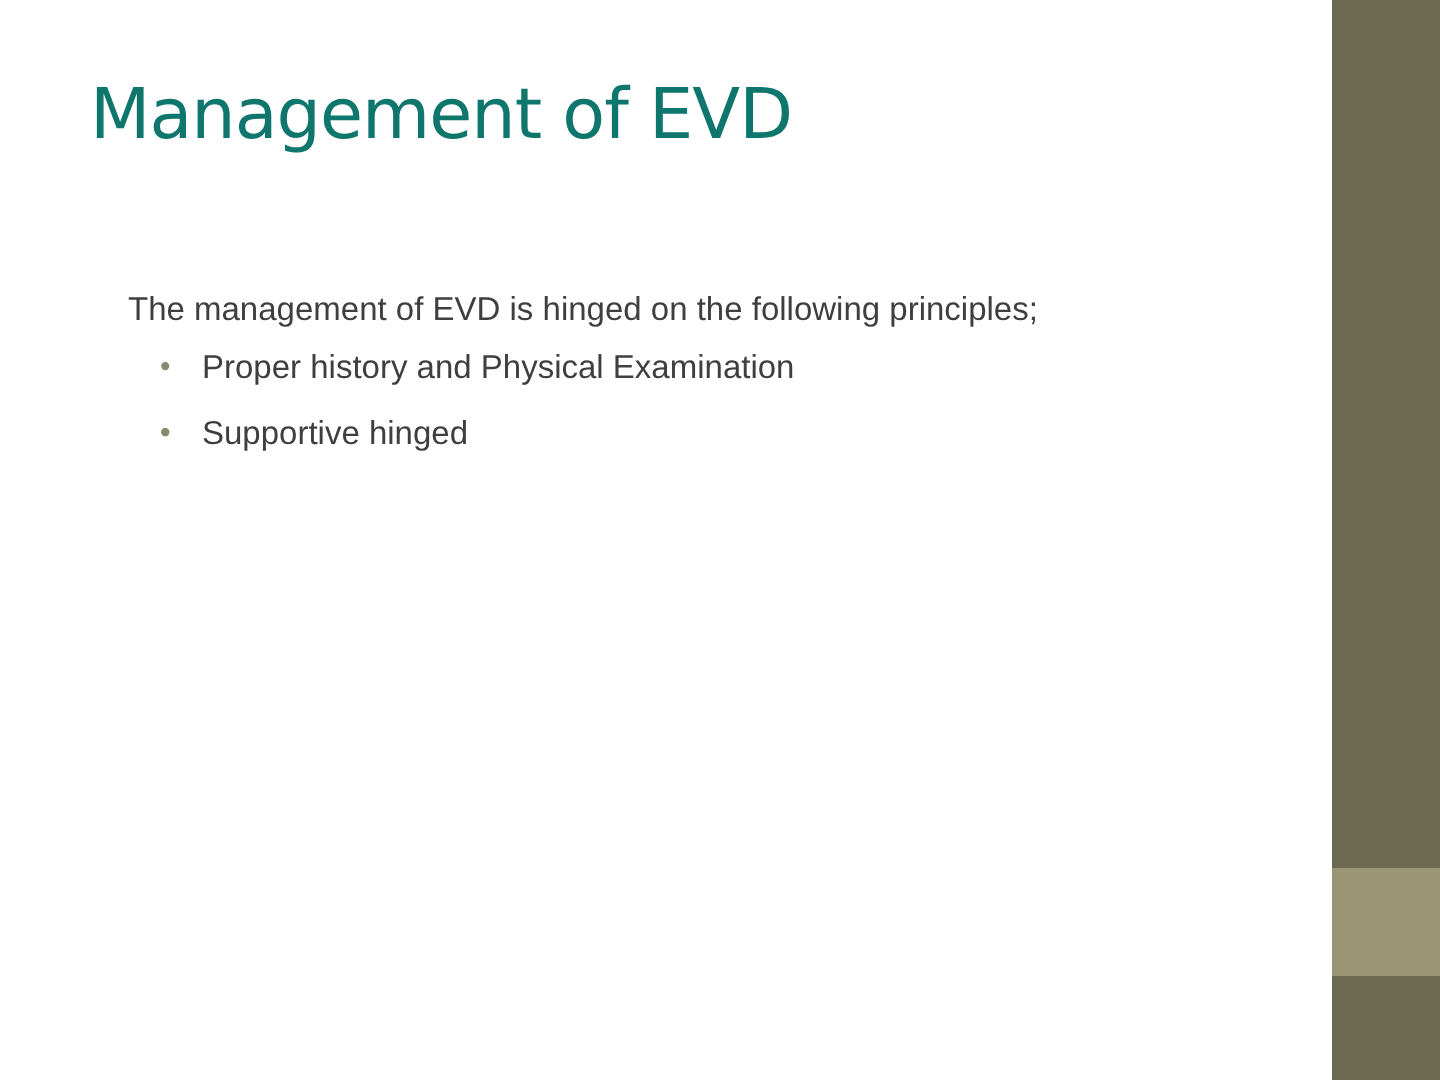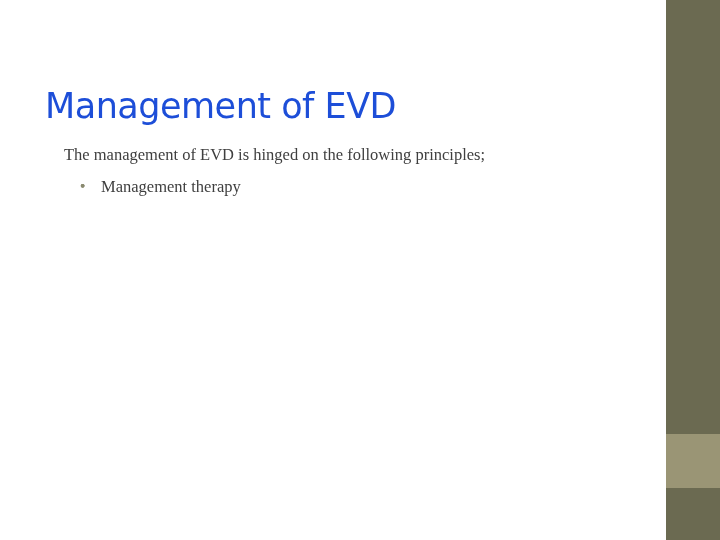--- a/index.html
+++ b/index.html
@@ -47,30 +47,28 @@
   }
   .title {
     position: absolute;
     left: 45px;
     top: 38px;
     width: 580px;
     font-family: "DejaVu Sans", sans-serif;
     font-size: 35px;
     font-weight: normal;
     letter-spacing: -0.5px;
-    color: #1d4ed8;
+    color: #0f766e;
     line-height: 1.15;
-    margin-top: 48px;
   }
   .body-block {
     position: absolute;
     left: 64px;
     top: 144px;
     width: 580px;
-    font-family: Liberation Serif, serif;
   }
   .lead {
     font-size: 16.5px;
     color: #3f3f3f;
     line-height: 1.35;
     margin: 0 0 7px 0;
     padding-left: 0;
   }
   ul.bullets {
     list-style: none;
@@ -103,24 +101,25 @@
   <div class="right-bar-inner"></div>
   <div class="right-accent"></div>
 
   <div class="title">Management of EVD</div>
 
   <div class="body-block">
     <p class="lead">The management of EVD is hinged on the following principles;</p>
     <ul class="bullets">
       <li>
         <span class="dot">•</span>
+        <span>Proper history and Physical Examination</span>
       </li>
       <li>
         <span class="dot">•</span>
       </li>
       <li>
         <span class="dot">•</span>
-        <span>Management therapy</span>
+        <span>Supportive hinged</span>
       </li>
     </ul>
   </div>
 
 </div>
 
 </body></html>

